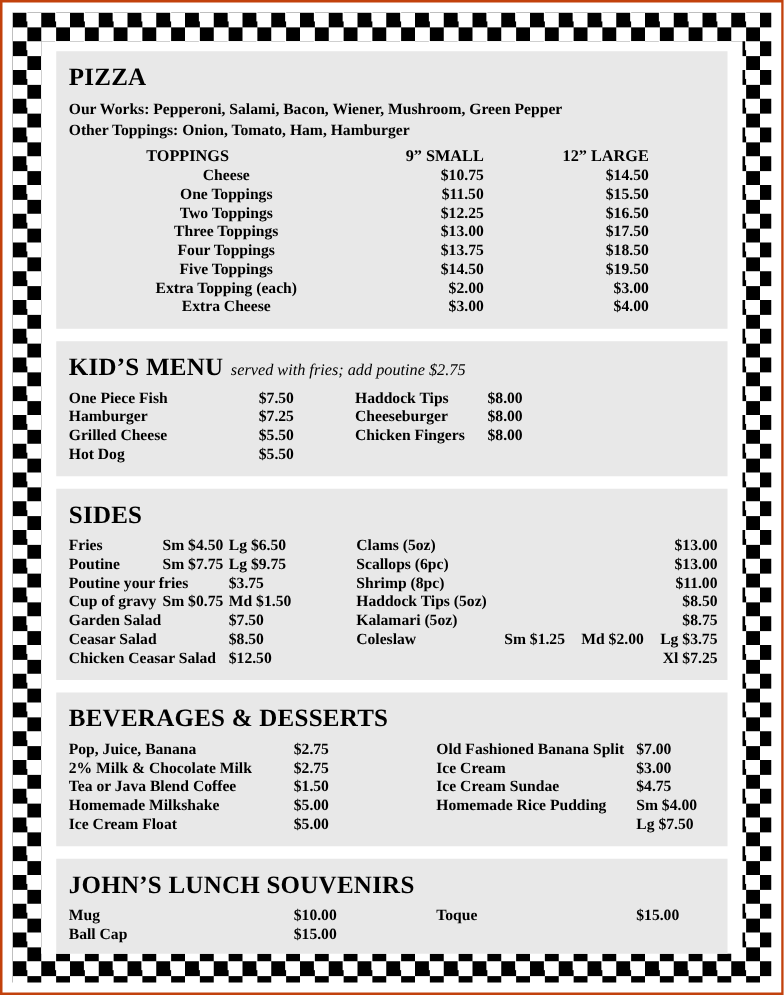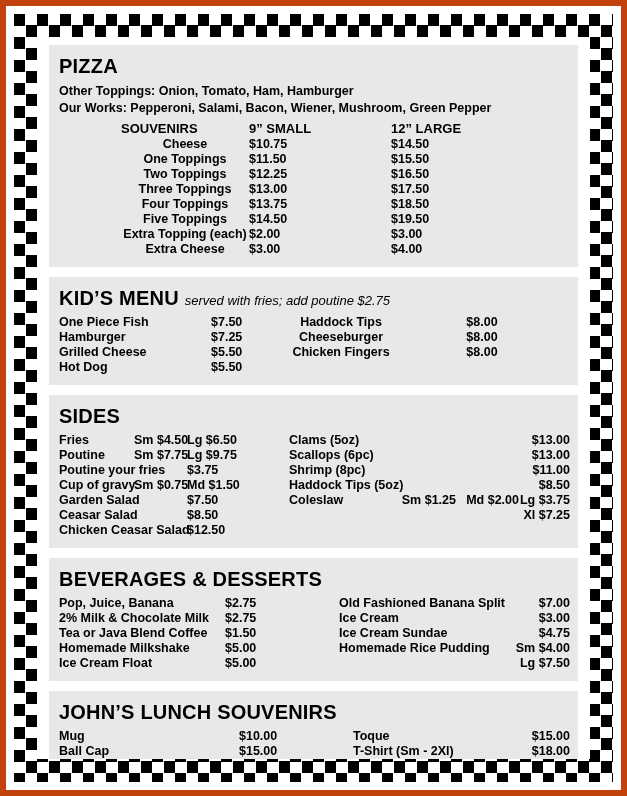--- a/index.html
+++ b/index.html
@@ -5,22 +5,23 @@
   * { margin:0; padding:0; box-sizing:border-box; }
   html,body { background:#ffffff; }
   body {
     width:627px; height:796px;
     font-family:"Liberation Sans", sans-serif;
     color:#000;
   }
   .page {
     width:627px; height:796px;
     background:#fff;
-    border:6px solid #c2410c;
+    border:2px solid #c2410c;
     padding:8px;
+    font-family:Liberation Serif, serif;
   }
   .checker {
     width:100%; height:100%;
     padding:23px;
     background:repeating-conic-gradient(#ffffff 0% 25%, #000000 0% 50%);
     background-size:23px 23px;
   }
   .inner {
     width:100%; height:100%;
     background:#fff;
@@ -41,63 +42,63 @@
   .section-title .sub {
     font-size:13px; font-weight:400; font-style:italic;
     letter-spacing:0; margin-left:6px;
   }
   .works { font-size:12.5px; font-weight:700; line-height:17px; margin-left:2px; white-space:nowrap; }
 
   
   .pizza-table { margin-left:64px; font-size:12.5px; font-weight:700; margin-top:4px; }
   .pt-head, .pt-row { display:grid; grid-template-columns:128px 142px 132px; line-height:15px; }
   .pt-head { font-size:13px; margin-bottom:1px; }
-  .pt-head .c, .pt-sm, .pt-lg { text-align:left; }
+  .pt-head .c, .pt-sm, .pt-lg { text-align:right; }
   .pt-name { white-space:nowrap;text-align:center; }
 
   
   .cols { display:flex; font-size:12.5px; font-weight:700; line-height:15px; margin-left:2px; }
   .row { display:flex; }
   .name { white-space:nowrap; overflow:visible; }
 
   .kid-left { width:229px; }
   .kid-left .name { flex:1; }
   .kid-left .price { width:77px; white-space:nowrap; }
-  .kid-right { flex:1;text-align:center; }
+  .kid-right { flex:1; }
   .kid-right .name { width:106px; }
   .kid-right .price { flex:1; white-space:nowrap; }
 
   .sides-left { width:183px; }
   .sides-left .row { display:grid; grid-template-columns:75px 53px 55px; }
   .sides-left .c1, .sides-left .c2 { white-space:nowrap; }
   .sides-right { margin-left:47px; flex:1; }
   .sides-right .row { display:grid; grid-template-columns:90px 77px 63px 1fr; }
   .sides-right .c1, .sides-right .c2, .sides-right .c3 { text-align:right; white-space:nowrap; }
 
   .bev-left { width:240px; }
   .bev-left .name { flex:1; }
   .bev-left .price { width:60px; white-space:nowrap; }
   .bev-right { margin-left:54px; flex:1; }
   .bev-right .name { flex:1; }
-  .bev-right .price { min-width:65px; text-align:right; white-space:nowrap; }
+  .bev-right .price { min-width:65px; text-align:left; white-space:nowrap; }
 </style>
 </head>
 <body>
 
 <div class="page">
   <div class="checker">
     <div class="inner">
 
       <section class="box">
         <div class="section-title">PIZZA</div>
+        <div class="works">Our Works: Pepperoni, Salami, Bacon, Wiener, Mushroom, Green Pepper</div>
         <div class="works">Other Toppings: Onion, Tomato, Ham, Hamburger</div>
-        <div class="works">Our Works: Pepperoni, Salami, Bacon, Wiener, Mushroom, Green Pepper</div>
         <div class="pizza-table">
           <div class="pt-head">
-            <span>SOUVENIRS</span>
+            <span>TOPPINGS</span>
             <span class="c">9” SMALL</span>
             <span class="c">12” LARGE</span>
           </div>
           <div>
 
               <div class="pt-row">
                 <span class="pt-name">Cheese</span>
                 <span class="pt-sm">$10.75</span>
                 <span class="pt-lg">$14.50</span>
               </div>
@@ -265,20 +266,26 @@
                 <span class="c3">$11.00</span>
               </div>
 
               <div class="row">
                 <span class="name">Haddock Tips (5oz)</span>
                 <span class="c1"></span>
                 <span class="c2"></span>
                 <span class="c3">$8.50</span>
               </div>
 
+              <div class="row">
+                <span class="name">Kalamari (5oz)</span>
+                <span class="c1"></span>
+                <span class="c2"></span>
+                <span class="c3">$8.75</span>
+              </div>
 
               <div class="row">
                 <span class="name">Coleslaw</span>
                 <span class="c1">Sm $1.25</span>
                 <span class="c2">Md $2.00</span>
                 <span class="c3">Lg $3.75</span>
               </div>
 
               <div class="row">
                 <span class="name"></span>
@@ -365,24 +372,20 @@
                 <span class="price">$15.00</span>
               </div>
             </div>
           <div class="bev-right">
 
               <div class="row">
                 <span class="name">Toque</span>
                 <span class="price">$15.00</span>
               </div>
 
-              <div class="row">
-                <span class="name">T-Shirt (Sm - 2Xl)</span>
-                <span class="price">$18.00</span>
-              </div>
             </div>
         </div>
 
       </section>
 
     </div>
   </div>
 </div>
 
 </body></html>

